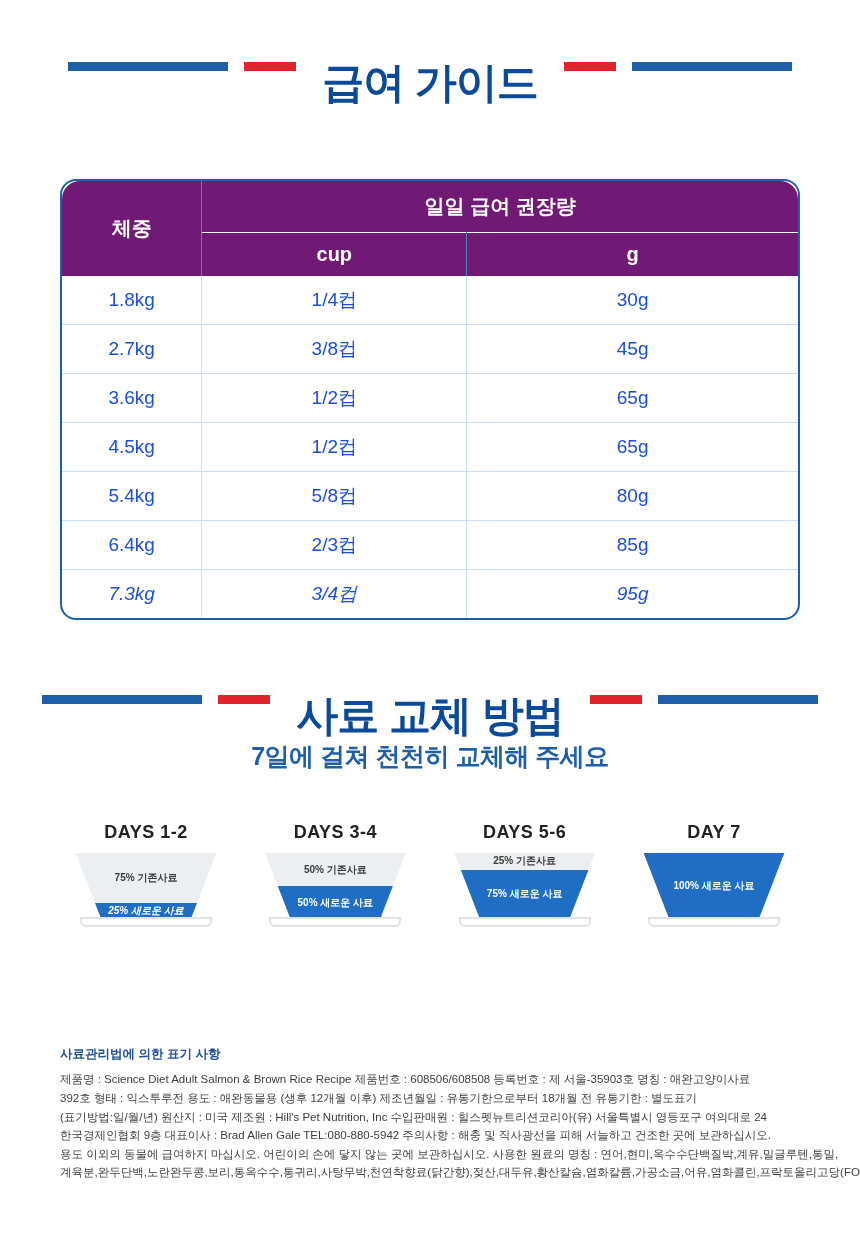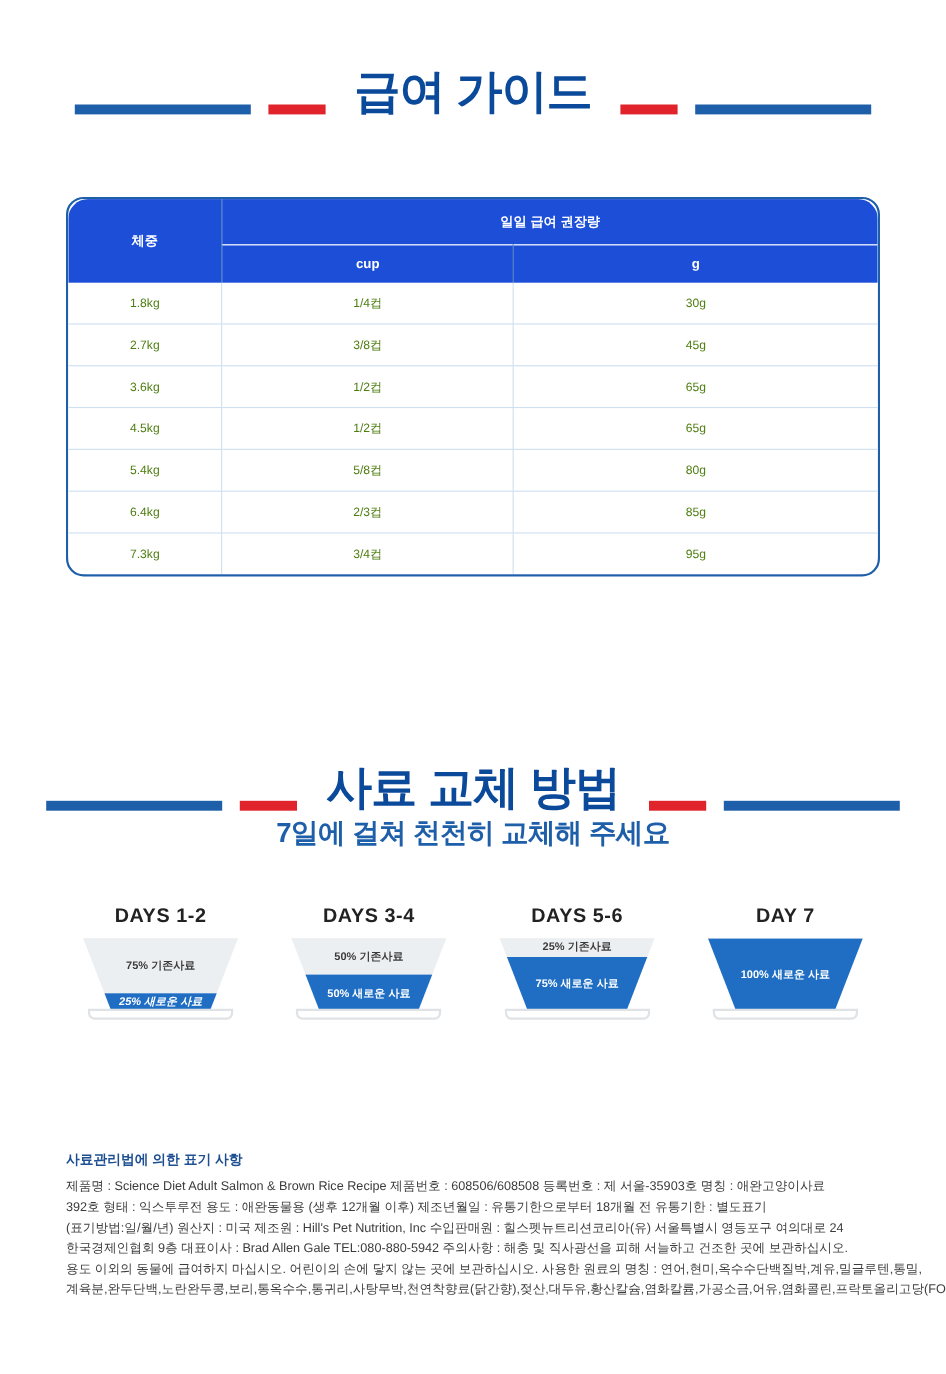--- a/index.html
+++ b/index.html
@@ -14,21 +14,21 @@
     font-family: "Liberation Sans", sans-serif;
     color: #333;
     overflow: hidden;
   }
 
   
   .section-head {
     position: relative;
     width: 100%;
     display: flex;
-    align-items: flex-end;
+    align-items: flex-start;
     justify-content: center;
     gap: 0;
   }
   .bars-left, .bars-right {
     display: flex;
     align-items: center;
   }
   .bar-blue {
     height: 9px;
     background: #1e5faa;
@@ -62,43 +62,43 @@
   table.guide {
     width: 100%;
     border-collapse: collapse;
     border: 2px solid #1e5faa;
     border-radius: 18px;
     overflow: hidden;
     background: #fff;
   }
   table.guide th, table.guide td {
     text-align: center;
-    font-size: 11px;
-    color: #4d7c0f;
+    font-size: 19px;
+    color: #1d4ed8;
   }
   table.guide thead th {
-    background: #1d4ed8;
+    background: #701a75;
     color: #ffffff;
     font-weight: bold;
-    font-size: 12px;
+    font-size: 20px;
     padding: 12px 4px;
     border-right: 1px solid #4b82c0;
   }
   table.guide thead th:last-child { border-right: none; }
   table.guide thead tr.sub th {
     padding: 10px 4px;
     border-top: 1px solid #ffffff;
   }
   table.guide tbody td {
     padding: 11px 4px;
     border-bottom: 1px solid #cddff0;
     border-right: 1px solid #cddff0;
   }
   table.guide tbody td:last-child { border-right: none; }
-  table.guide tbody tr:last-child td { border-bottom: none; }
+  table.guide tbody tr:last-child td { border-bottom: none; font-style: italic; }
   .col-weight { width: 19%; }
   .col-cup    { width: 36%; }
   .col-g      { width: 45%; }
 
   
   .guide-box {
     border: 2px solid #1e5faa;
     border-radius: 16px;
     overflow: hidden;
   }

